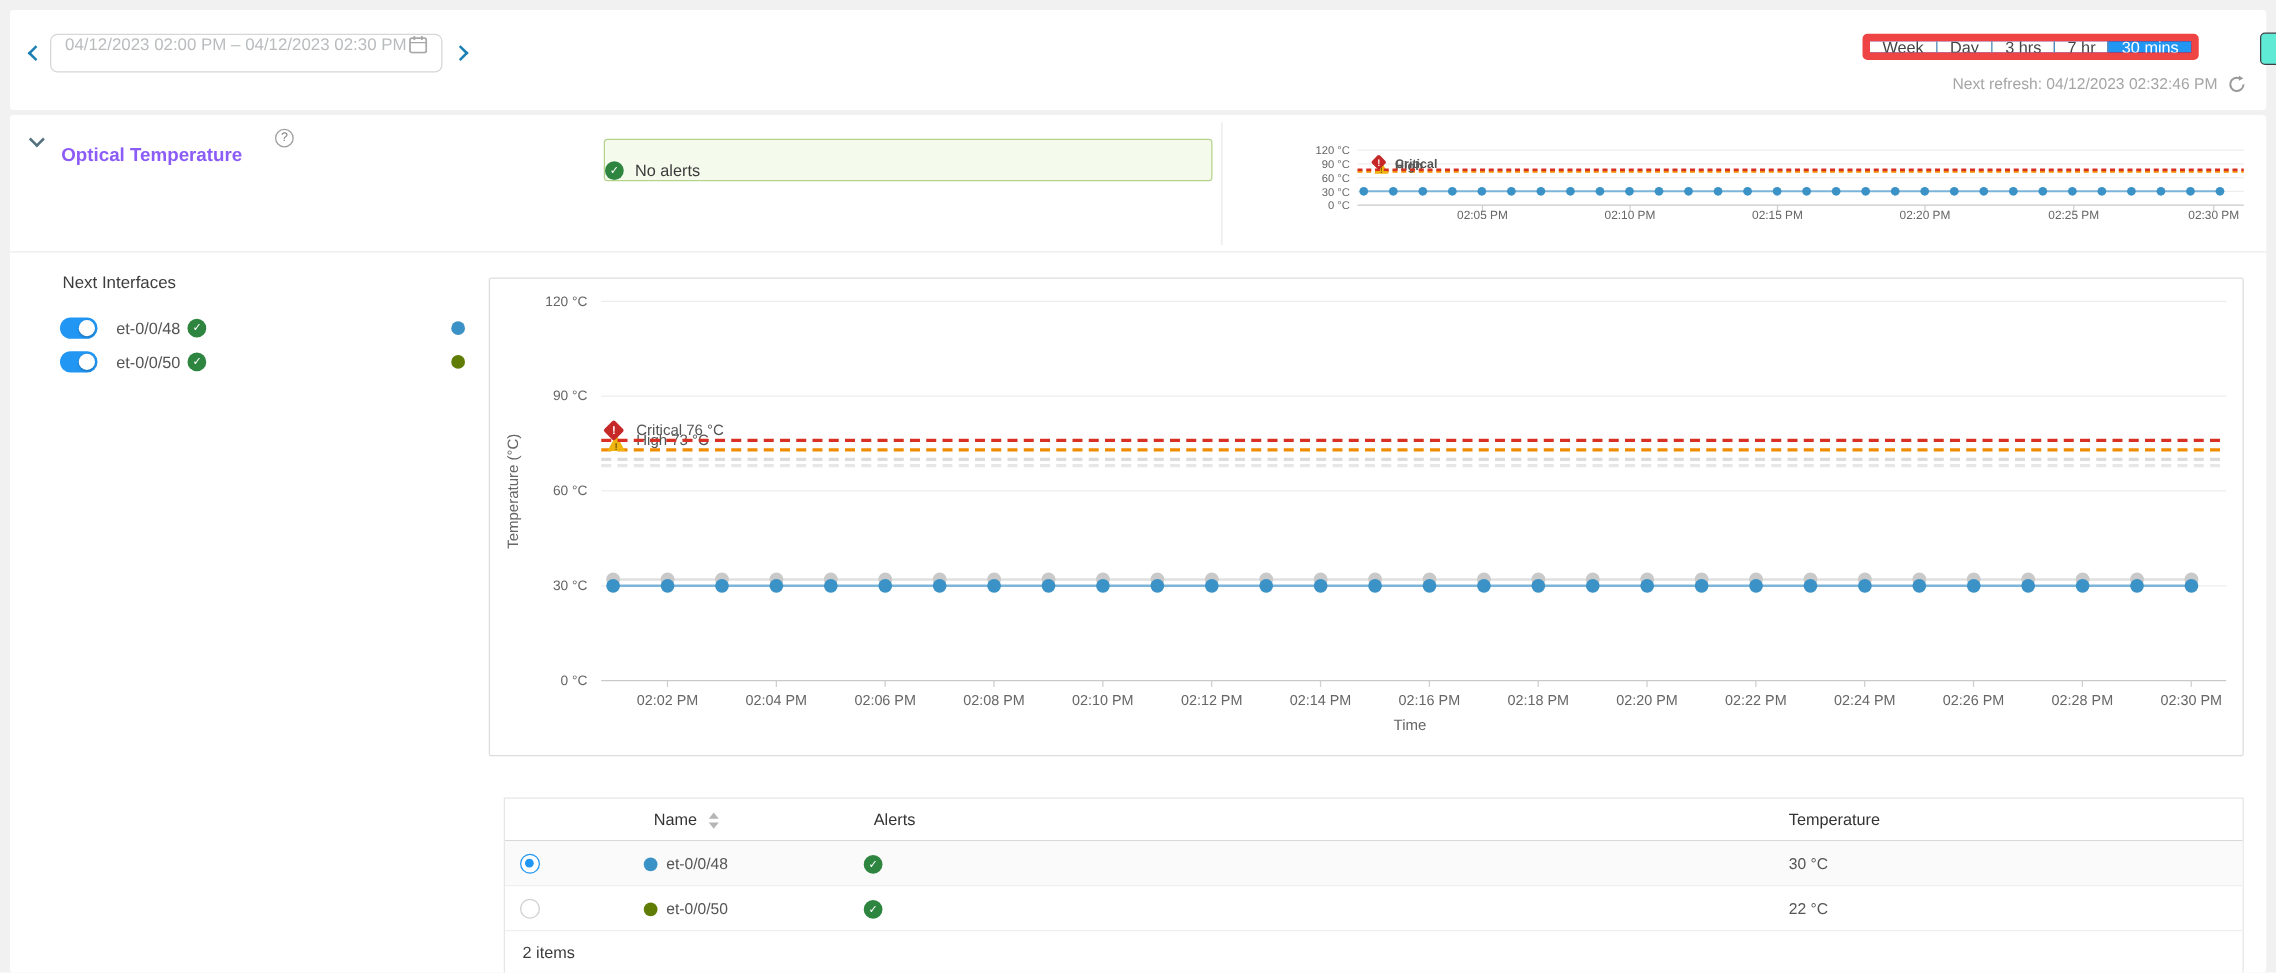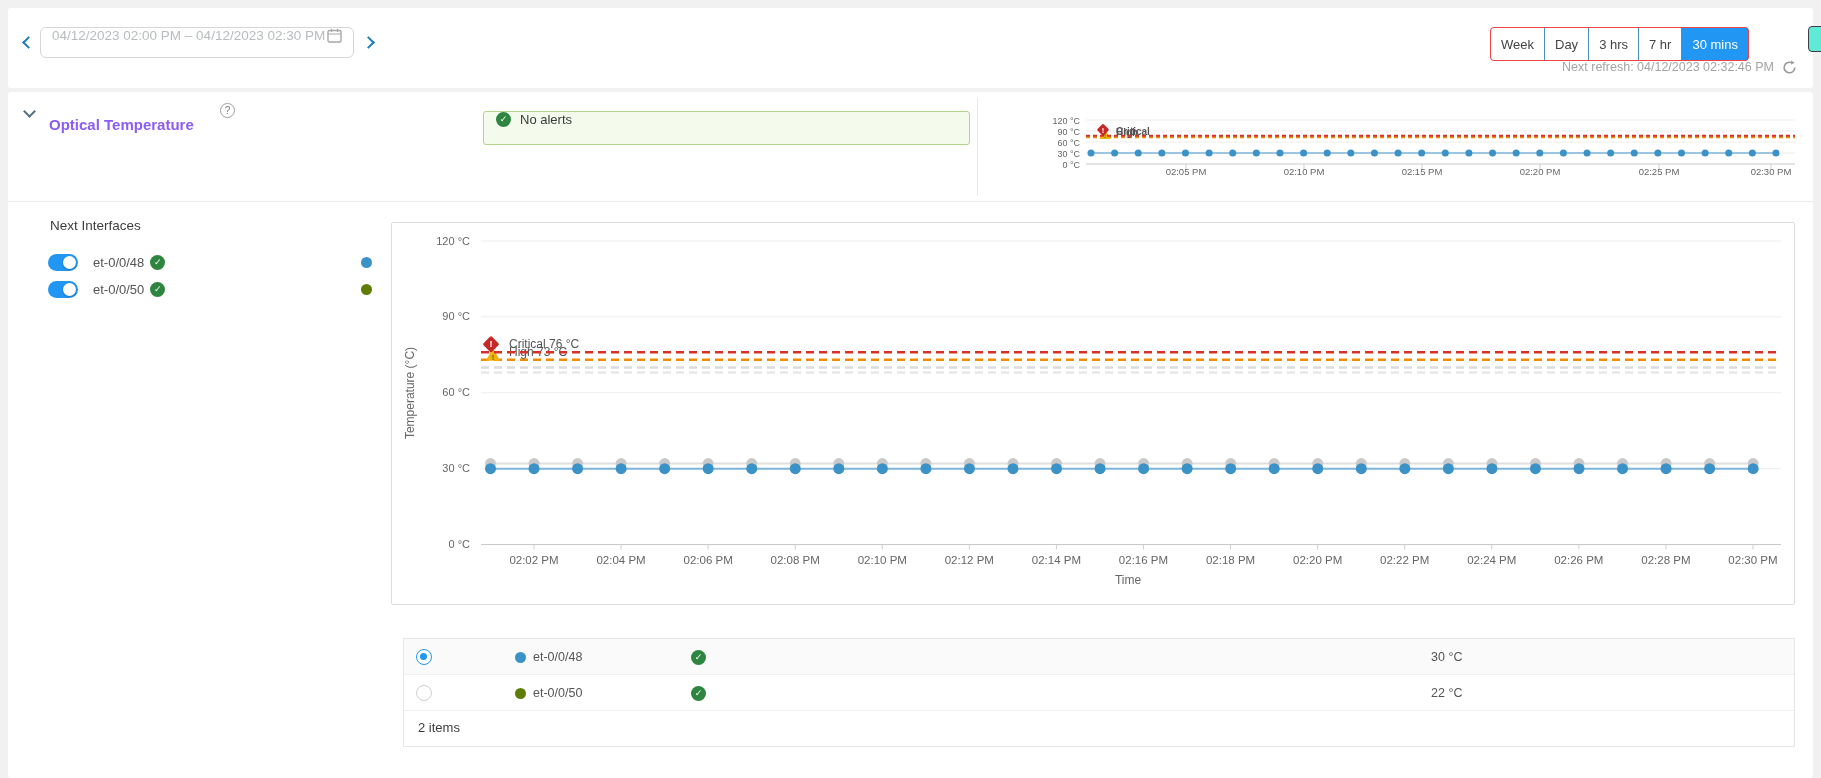--- a/index.html
+++ b/index.html
@@ -11,34 +11,34 @@
   
   .chev{width:9px;height:9px;border-left:2px solid #1b7fb4;border-bottom:2px solid #1b7fb4;display:inline-block;cursor:pointer}
   .chev.left{transform:rotate(45deg)}
   .chev.right{transform:rotate(-135deg)}
   #prev-range{position:absolute;left:16px;top:30px}
   #next-range{position:absolute;left:356px;top:30px}
 
   #date-range{position:absolute;left:32px;top:19px;width:314px;height:31px;border:1px solid #d6d6d6;border-radius:6px;display:flex;align-items:flex-start;padding:0 11px;color:#b9bcbe;font-size:13.5px;background:#fff;cursor:pointer}
   #date-range .cal{margin-left:auto}
 
-  #range-group{position:absolute;left:1482px;top:19px;display:flex;height:34px;border:1px solid #ef4444;border-radius:4px;overflow:hidden;background:#701a75}
+  #range-group{position:absolute;left:1482px;top:19px;display:flex;height:21px;border:6px solid #ef4444;border-radius:4px;overflow:hidden;background:#701a75}
   .range-btn{padding:0 10px;font-size:13px;color:#444;display:flex;align-items:center;border-left:1px solid #4a8fbe;background:#fff;cursor:pointer;white-space:nowrap}
   .range-btn:first-child{border-left:none}
   .range-btn.active{background:#2196f3;color:#fff}
   #custom-btn{position:absolute;left:1800px;top:18px;height:24px;border:1.5px solid #3e3e46;border-radius:4px;background:#5eead4;padding:12px 12px;font-size:12.5px;color:#333;display:flex;align-items:center;cursor:pointer}
 
   #next-refresh{position:absolute;right:16px;top:52px;display:flex;align-items:flex-start;gap:8px;color:#a5a5a5;font-size:12.5px}
 
   
   #section-header{position:absolute;left:0;top:0;width:1805px;height:110px;border-bottom:1px solid #ececec}
   #collapse{position:absolute;left:17px;top:15px;width:9px;height:9px;border-left:2px solid #52707e;border-bottom:2px solid #52707e;transform:rotate(-45deg);cursor:pointer}
   #section-title{position:absolute;left:41px;top:24px;font-size:15px;font-weight:700;color:#8b5cf6}
   #help-icon{position:absolute;left:212px;top:11px;width:15px;height:15px;border:1px solid #9e9e9e;border-radius:50%;color:#7c7c7c;font-size:10px;line-height:13px;text-align:center;cursor:pointer}
-  #no-alerts{position:absolute;left:475px;top:19px;width:487px;height:34px;background:#f4faec;border:1px solid #b5d38b;border-radius:3px;display:flex;align-items:flex-start;padding-left:12px;gap:9px;font-size:13px;color:#3a3a3a}
+  #no-alerts{position:absolute;left:475px;top:19px;width:487px;height:34px;background:#f4faec;border:1px solid #b5d38b;border-radius:3px;display:flex;align-items:flex-end;gap:9px;font-size:13px;color:#3a3a3a}
   #vdiv{position:absolute;left:969px;top:6px;width:1px;height:98px;background:#e9e9e9}
   #chart-mini{position:absolute;left:1020px;top:2px;width:780px;height:92px}
 
   
   #show-interfaces-title{position:absolute;left:42px;top:126px;font-size:13.5px;color:#3d3d3d}
   .iface-row{position:absolute;left:40px;height:24px;display:flex;align-items:center}
   #iface-row-0{top:158px}
   #iface-row-1{top:185px}
   .switch{width:30px;height:17px;border-radius:9px;background:#c9c9c9;position:relative;cursor:pointer;flex:0 0 auto}
   .switch.on{background:#2196f3}
@@ -324,20 +324,31 @@
         <circle cx="1230.54" cy="245.625" r="5.5" fill="#3b92c6"></circle>
         <circle cx="1274.08" cy="245.625" r="5.5" fill="#3b92c6"></circle>
         <circle cx="1317.62" cy="245.625" r="5.5" fill="#3b92c6"></circle>
         <circle cx="1361.16" cy="245.625" r="5.5" fill="#3b92c6"></circle>
         <text x="22" y="170" font-size="12" fill="#666" text-anchor="middle" transform="rotate(-90 22 170)">Temperature (°C)</text>
         <text x="736" y="361" font-size="12" fill="#666" text-anchor="middle">Time</text>
       </svg>
   </div>
 
   <div id="table">
+    <div class="t-header">
+      <span class="t-col-name">
+        <span>Name</span>
+        <span class="sort">
+            <i class="up"></i>
+            <i class="dn"></i>
+          </span>
+      </span>
+      <span class="t-col-alerts">Alerts</span>
+      <span class="t-col-temp">Temperature</span>
+    </div>
     <div class="t-row selected">
       <span class="radio"></span>
       <span class="row-dot" style="background-color: rgb(59, 146, 198);"></span>
       <span class="row-name">et-0/0/48</span>
       <span class="row-alert-icon ok"></span>
       <span class="row-temp">30 °C</span>
     </div>
     <div class="t-row">
       <span class="radio"></span>
       <span class="row-dot" style="background-color: rgb(95, 125, 5);"></span>

